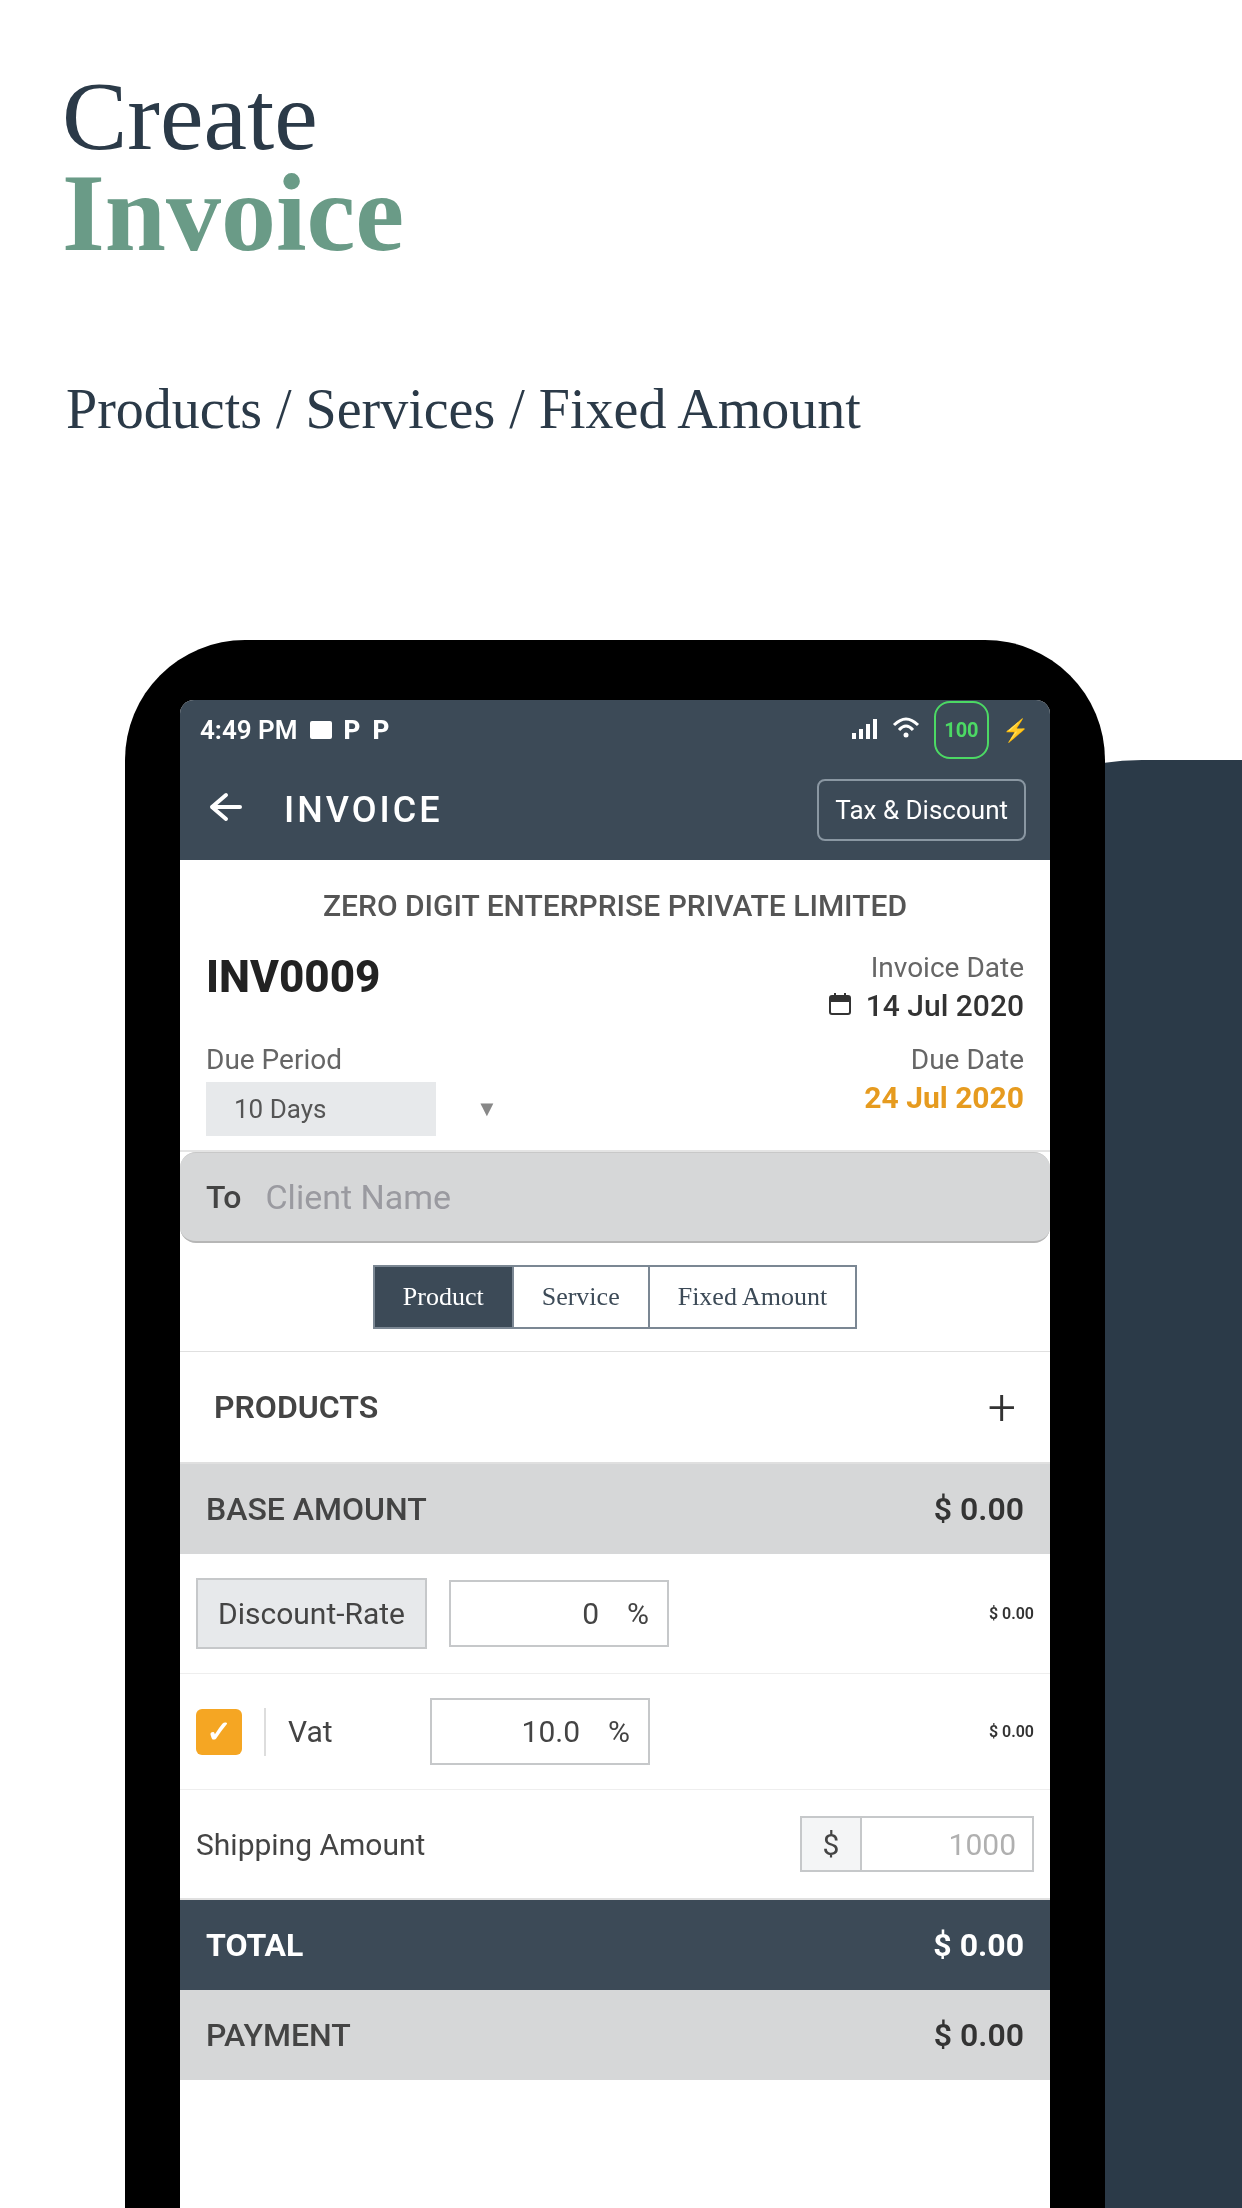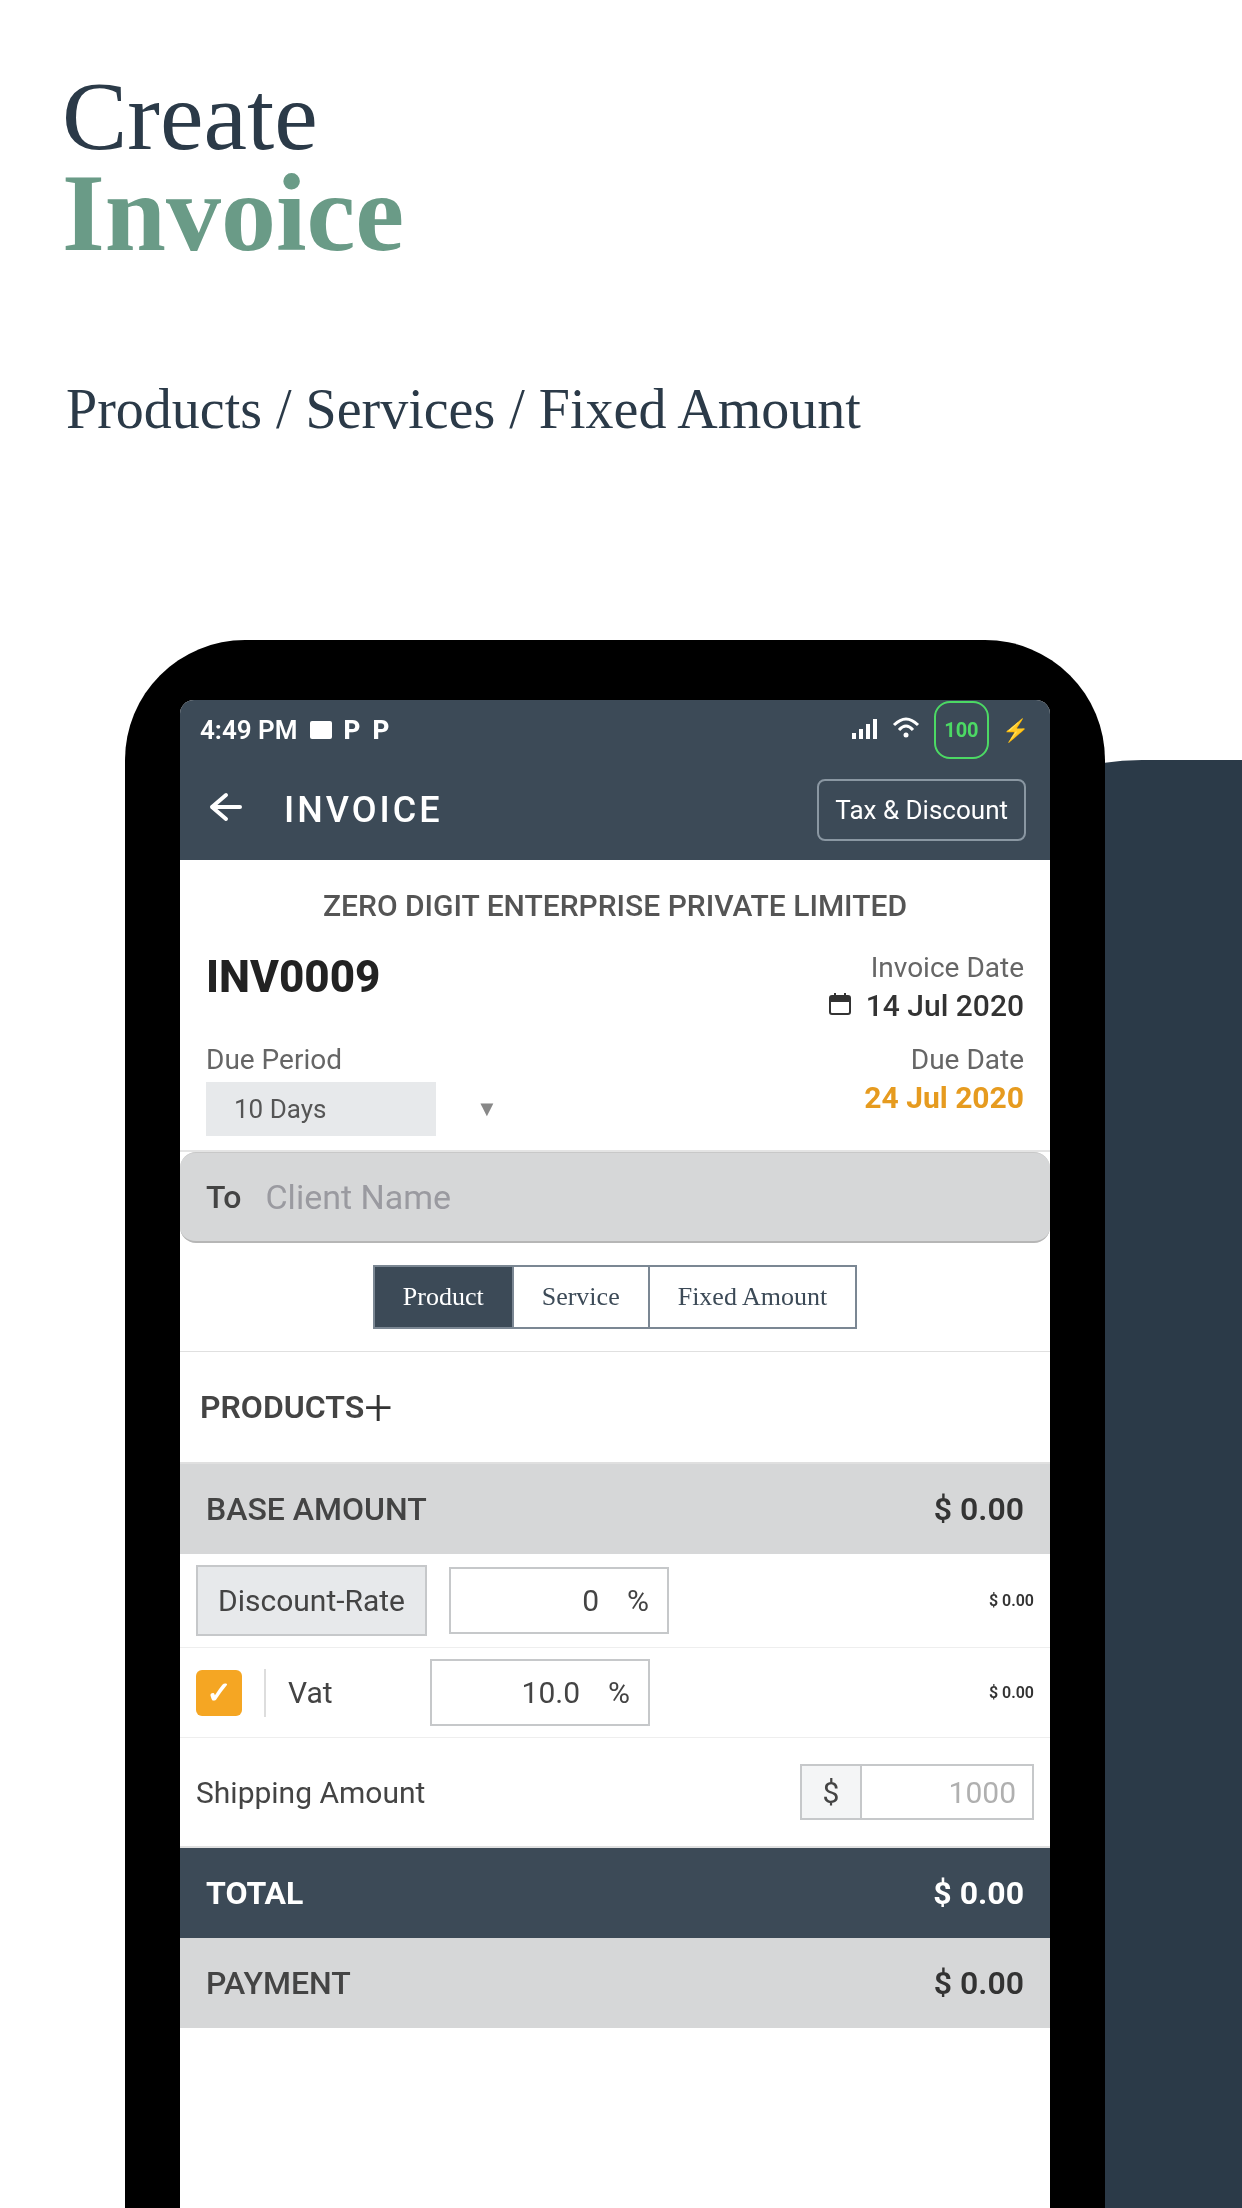--- a/index.html
+++ b/index.html
@@ -190,22 +190,23 @@
     color: #3c4a57;
     font-size: 26px;
     padding: 10px 28px;
     font-family: Liberation Serif, serif;
   }
   .seg button + button { border-left: 2px solid #7b8793; }
   .seg button.active { background: #3c4a57; color: #fff; }
 
   .section-head {
     display: flex;
-    align-items: center;
-    padding: 26px 20px;
+    justify-content: space-between;
+    align-items: center;
+    padding: 26px 34px;
     font-size: 32px;
     font-weight: 600;
     color: #444;
     border-bottom: 2px solid #e0e0e0;
     background: #fff;
   }
   .plus-icon { font-size: 50px; font-weight: 300; color: #333; }
   .line-row {
     display: flex;
     justify-content: space-between;
@@ -213,21 +214,21 @@
     padding: 26px 26px;
     font-size: 32px;
     font-weight: 500;
     color: #444;
   }
   .gray { background: #d6d7d8; }
   .amount { font-weight: 600; color: #333; }
   .calc-row {
     display: flex;
     align-items: center;
-    padding: 11px 16px;
+    padding: 24px 16px;
     gap: 22px;
     background: #fff;
     border-bottom: 1px solid #eee;
   }
   .pill-box {
     border: 2px solid #c6c8ca;
     background: #e7e9eb;
     padding: 16px 20px;
     font-size: 30px;
     color: #444;

